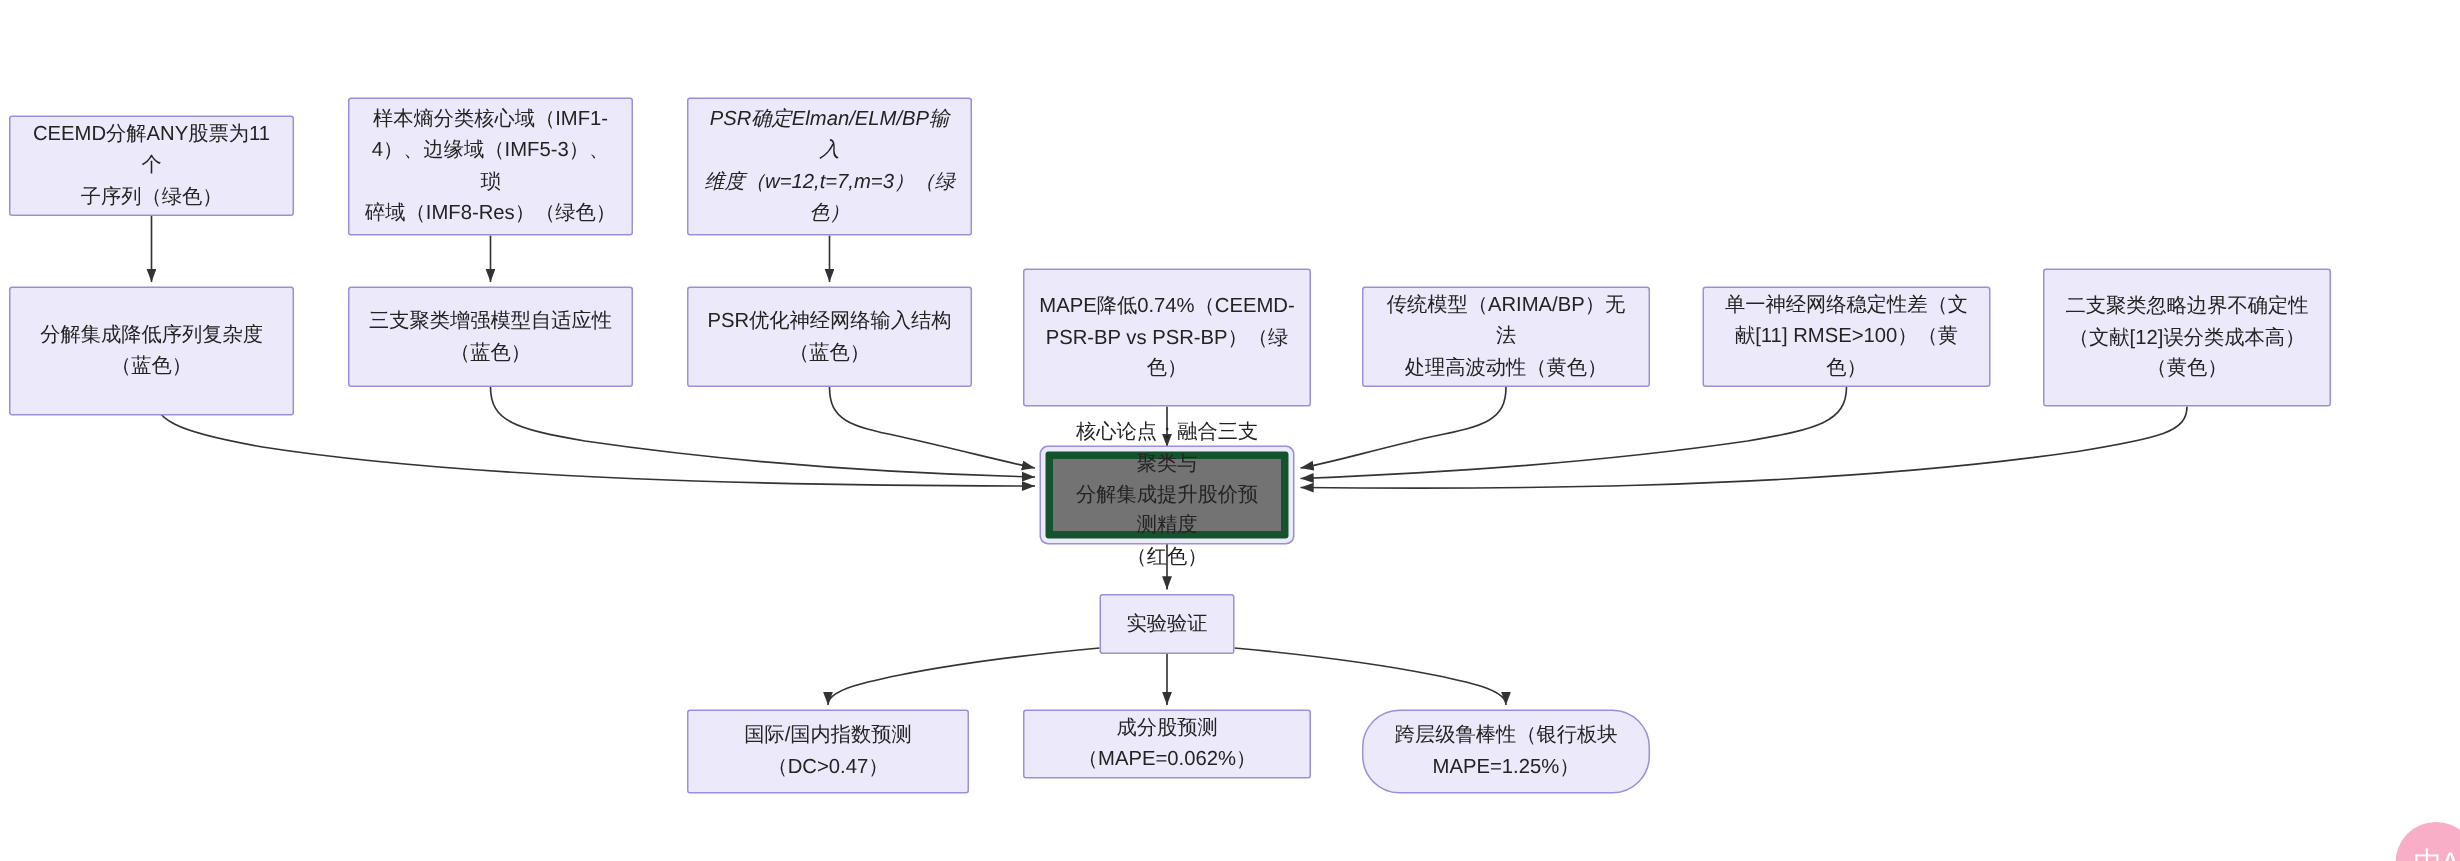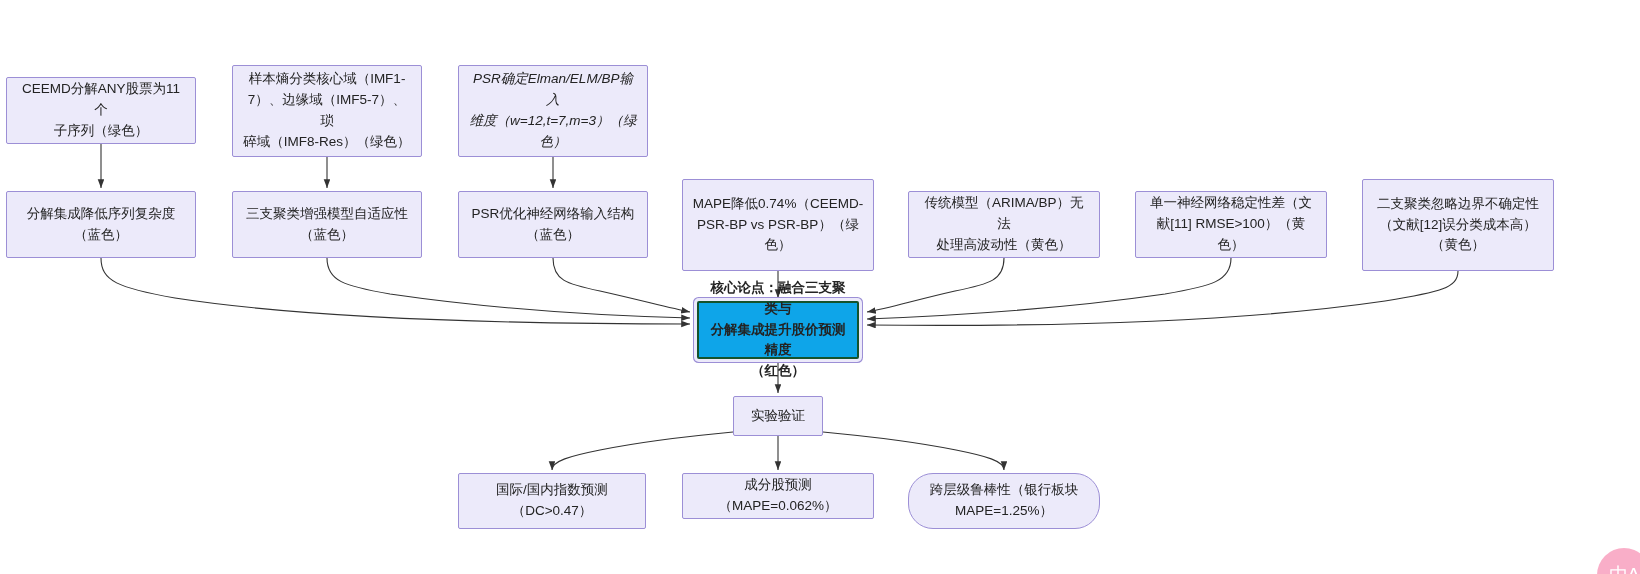--- a/index.html
+++ b/index.html
@@ -40,24 +40,23 @@
     font-size: 13.5px;
     line-height: 1.55;
     padding: 4px 9px;
     z-index: 2;
   }
   .node .txt {
     display: block;
     white-space: pre-line;
   }
   .node.core {
-    background: #0ea5e9;
-    border: 2px solid #14532d;
+    background: #737373;
+    border: 5px solid #14532d;
     box-shadow: 0 0 0 3px #ECEAFA, 0 0 0 4px #9C8FD6;
-    font-weight: bold;
   }
   .watermark {
     position: absolute;
     width: 54px;
     height: 54px;
     border-radius: 50%;
     background: #F9A8C4;
     color: #ffffff;
     display: flex;
     align-items: center;
@@ -104,31 +103,31 @@
     </g>
   </svg>
 
   <div class="node" style="left:6px;top:41px;width:190px;height:67px;">
     <span class="txt">CEEMD分解ANY股票为11个
 子序列（绿色）</span>
   </div>
 
   <div class="node" style="left:232px;top:29px;width:190px;height:92px;">
     <span class="txt">样本熵分类核心域（IMF1-
-7）、边缘域（IMF5-7）、琐
+4）、边缘域（IMF5-3）、琐
 碎域（IMF8-Res）（绿色）</span>
   </div>
 
   <div class="node" style="left:458px;top:29px;width:190px;height:92px;font-style:italic;">
     <span class="txt">PSR确定Elman/ELM/BP输入
 维度（w=12,t=7,m=3）（绿
 色）</span>
   </div>
 
-  <div class="node" style="left:6px;top:155px;width:190px;height:67px;">
+  <div class="node" style="left:6px;top:155px;width:190px;height:86px;">
     <span class="txt">分解集成降低序列复杂度
 （蓝色）</span>
   </div>
 
   <div class="node" style="left:232px;top:155px;width:190px;height:67px;">
     <span class="txt">三支聚类增强模型自适应性
 （蓝色）</span>
   </div>
 
   <div class="node" style="left:458px;top:155px;width:190px;height:67px;">

